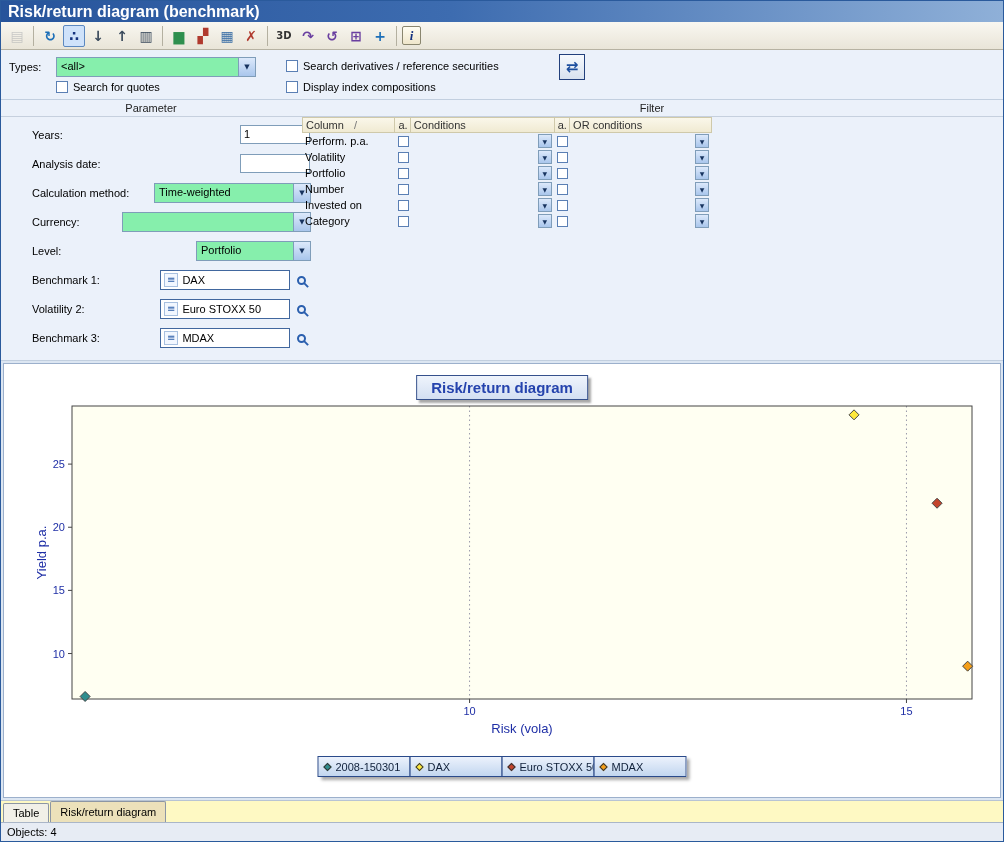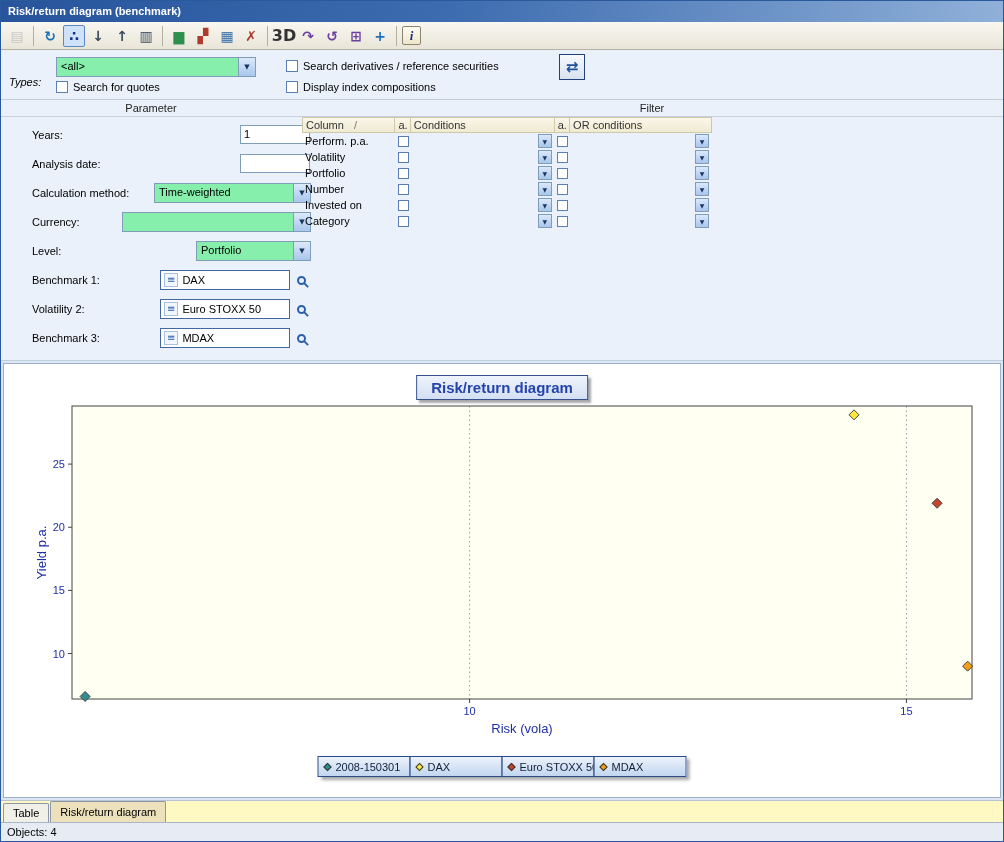--- a/index.html
+++ b/index.html
@@ -6,43 +6,43 @@
   html,body { margin:0; padding:0; background:#fff; }
   .window {
     width:1004px; height:842px; border:1px solid #2a5a9c; overflow:hidden;
     display:flex; flex-direction:column; background:#dce6f2;
     font-family:"Liberation Sans", sans-serif; font-size:11px; color:#000;
   }
   
   .titlebar {
     height:21px; flex:0 0 21px; padding-left:7px; line-height:21px;
     background:linear-gradient(90deg,#27549b 0%,#3d6cb0 45%,#8fb0d8 100%);
-    color:#fff; font-weight:bold; font-size:11px;
+    color:#fff; font-weight:bold; font-size:16px;
   }
   
   .toolbar {
     height:28px; flex:0 0 28px; background:linear-gradient(#f9f7f1,#e9e5d8);
     border-bottom:1px solid #b6b2a2; display:flex; align-items:center; padding-left:4px;
   }
   .tbtn {
     width:22px; height:22px; display:flex; align-items:center; justify-content:center;
     font-family:"DejaVu Sans", sans-serif; font-size:14px; border:1px solid transparent;
     border-radius:2px; margin:0 1px; cursor:default; font-weight:bold;
   }
-  .tbtn.small-text { font-size:16px; }
+  .tbtn.small-text { font-size:10px; }
   .tbtn.active { background:#cfe2fa; border-color:#5c88c0; }
   .tbtn.disabled { opacity:.4; }
   .tbtn.boxed {
     width:19px; height:19px; font-family:"Liberation Serif", serif; font-style:italic;
     font-size:13px; border:1px solid #8a866f; background:linear-gradient(#fffdf2,#efe6cb);
   }
   .tsep { width:1px; height:20px; background:#b4b0a0; margin:0 4px; }
   
   .search-panel { height:50px; flex:0 0 50px; background:#ebf1fa; border-bottom:1px solid #c2cfdf; position:relative; }
-  .sp-label { position:absolute; left:8px; top:26px;font-style:italic; }
+  .sp-label { position:absolute; left:8px; top:11px; }
   .xp-input {
     background:#fff; border:1px solid #7f9db9; height:19px; line-height:17px;
     padding:0 3px; position:absolute; overflow:hidden; white-space:nowrap;
   }
   .xp-select { position:absolute; height:20px; background:#86efac; border:1px solid #7f9db9; display:flex; align-items:stretch; }
   .sel-value { flex:1; padding:2px 4px; overflow:hidden; white-space:nowrap; }
   .sel-arrow {
     width:17px; background:linear-gradient(#dce9fb,#a9c6ec); border-left:1px solid #7f9db9;
     color:#17335f; font-size:7px; display:flex; align-items:center; justify-content:center;
     font-family:"DejaVu Sans", sans-serif;

